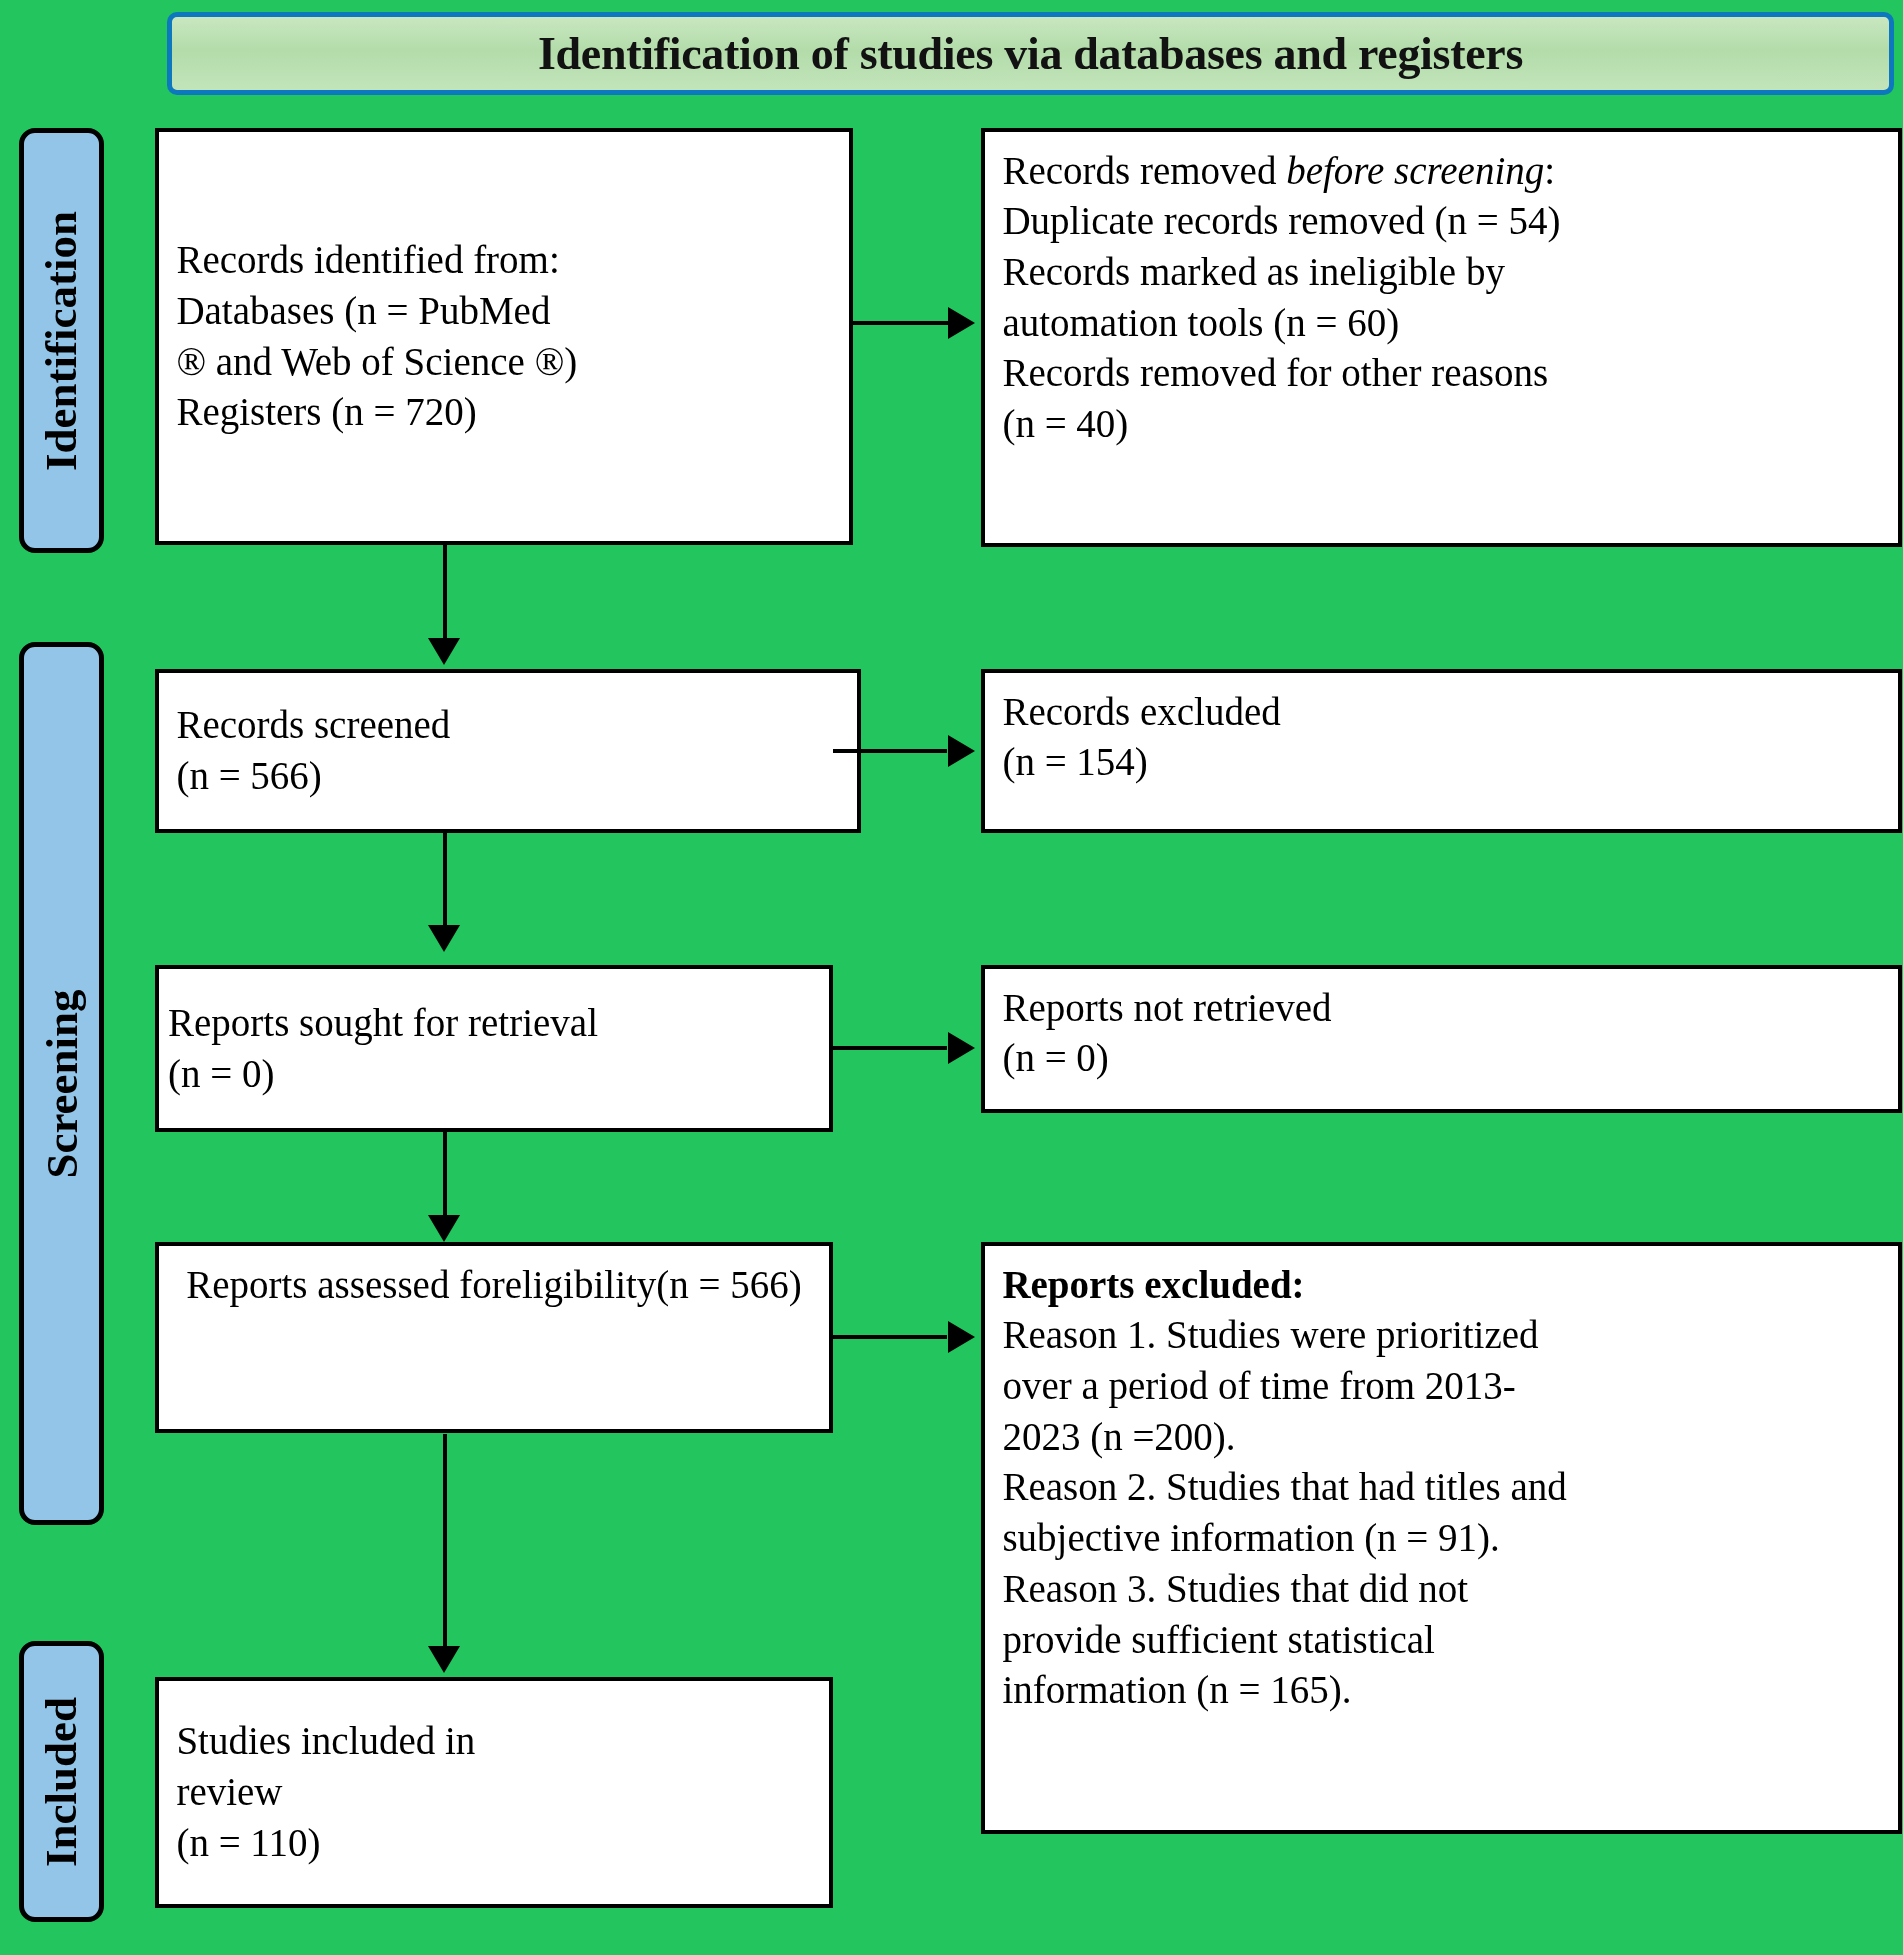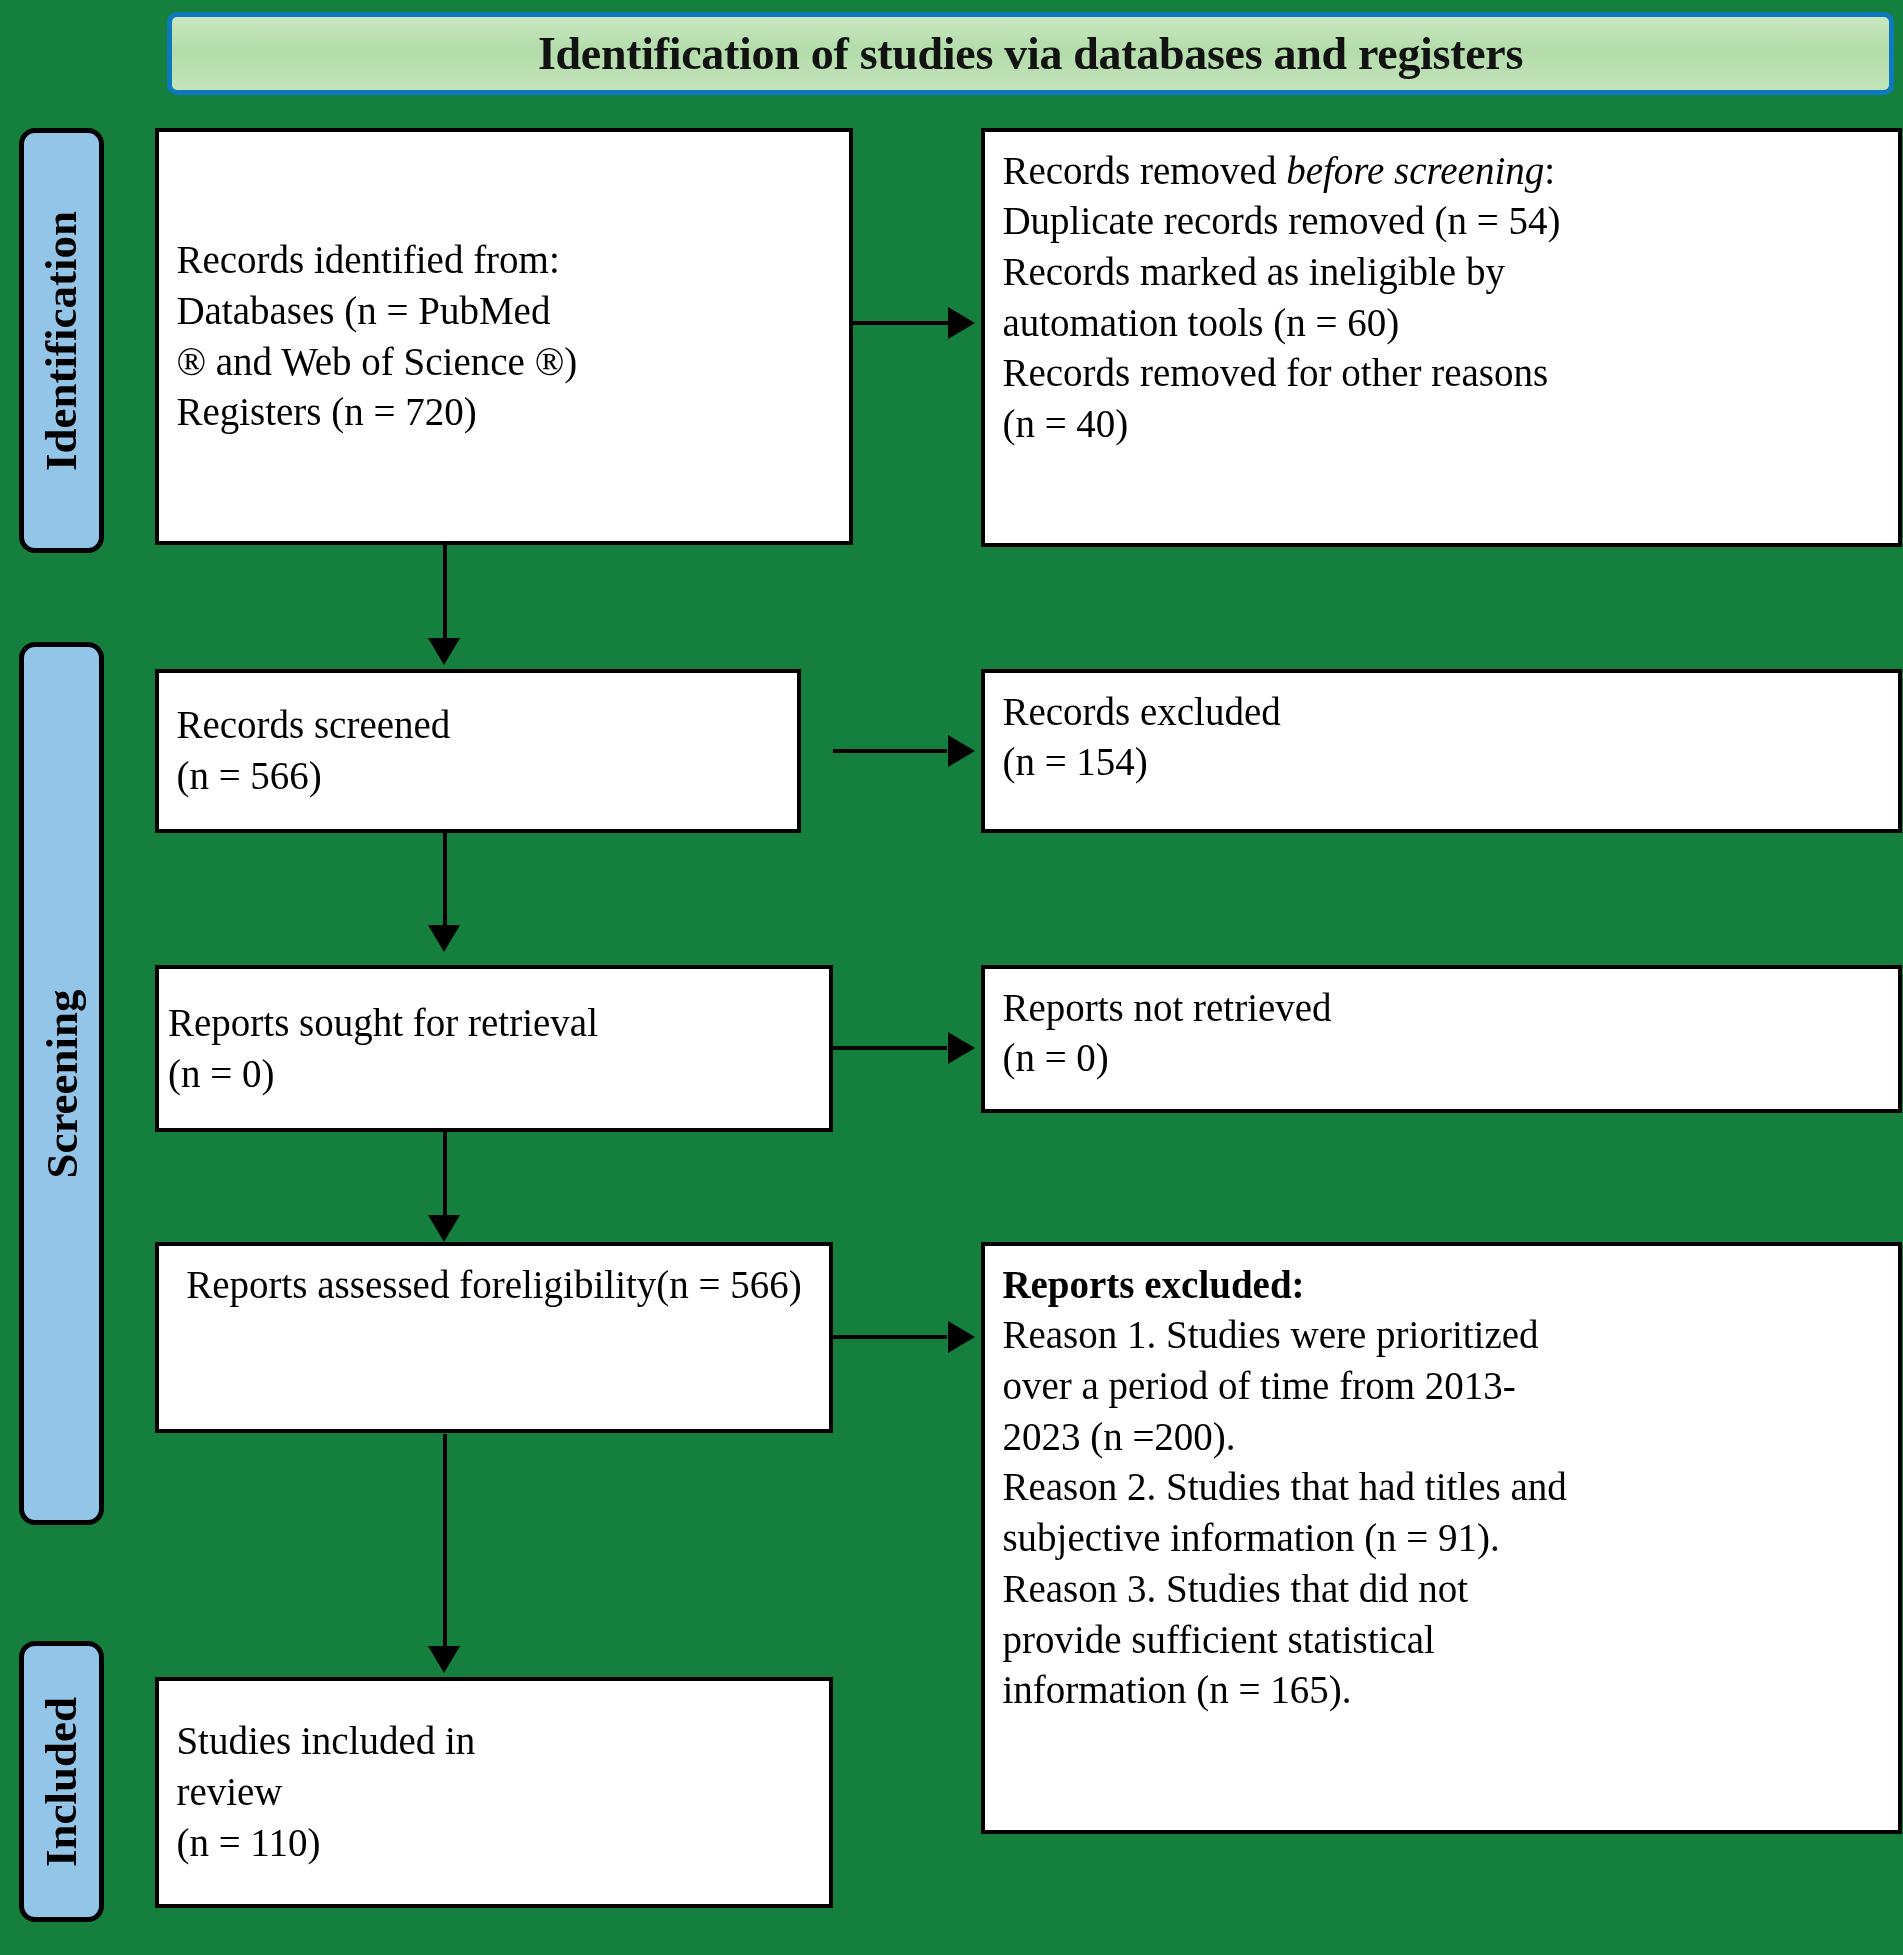--- a/index.html
+++ b/index.html
@@ -4,21 +4,21 @@
 <style>
   html, body {
     margin: 0;
     padding: 0;
     background: #ffffff;
   }
   #stage {
     position: relative;
     width: 1904px;
     height: 1955px;
-    background: #15803d;
+    background: #22c55e;
     font-family: "Liberation Serif", "DejaVu Serif", serif;
     overflow: hidden;
   }
 
   
   .banner {
     position: absolute;
     left: 167px;
     top: 12.4px;
     width: 1727px;
@@ -75,21 +75,21 @@
     font-size: 39px;
     line-height: 1.30;
   }
   .box p { margin: 0; }
   .box .bold { font-weight: bold; }
   .box .ital { font-style: italic; }
 
   #box-identified      { left: 155px;  top: 128px;  width: 698px; height: 417px;
                          display: flex; flex-direction: column; justify-content: center; }
   #box-removed         { left: 981px; top: 128px;  width: 921px; height: 419px; }
-  #box-screened        { left: 155px;  top: 669px; width: 646px; height: 164px;
+  #box-screened        { left: 155px;  top: 669px; width: 706px; height: 164px;
                          display: flex; flex-direction: column; justify-content: center; }
   #box-excluded        { left: 981px; top: 669px; width: 921px; height: 164px; }
   #box-sought          { left: 155px;  top: 965px; width: 678px; height: 167px;
                          display: flex; flex-direction: column; justify-content: center; padding-left: 9px; }
   #box-not-retrieved   { left: 981px; top: 965px; width: 921px; height: 148px; }
   #box-assessed        { left: 155px;  top: 1242px; width: 678px; height: 191px;
                          display: flex; flex-direction: row; justify-content: center; }
   #box-reports-excl    { left: 981px; top: 1242px; width: 921px; height: 592px; }
   #box-included        { left: 155px;  top: 1677px; width: 678px; height: 231px;
                          display: flex; flex-direction: column; justify-content: center; }

